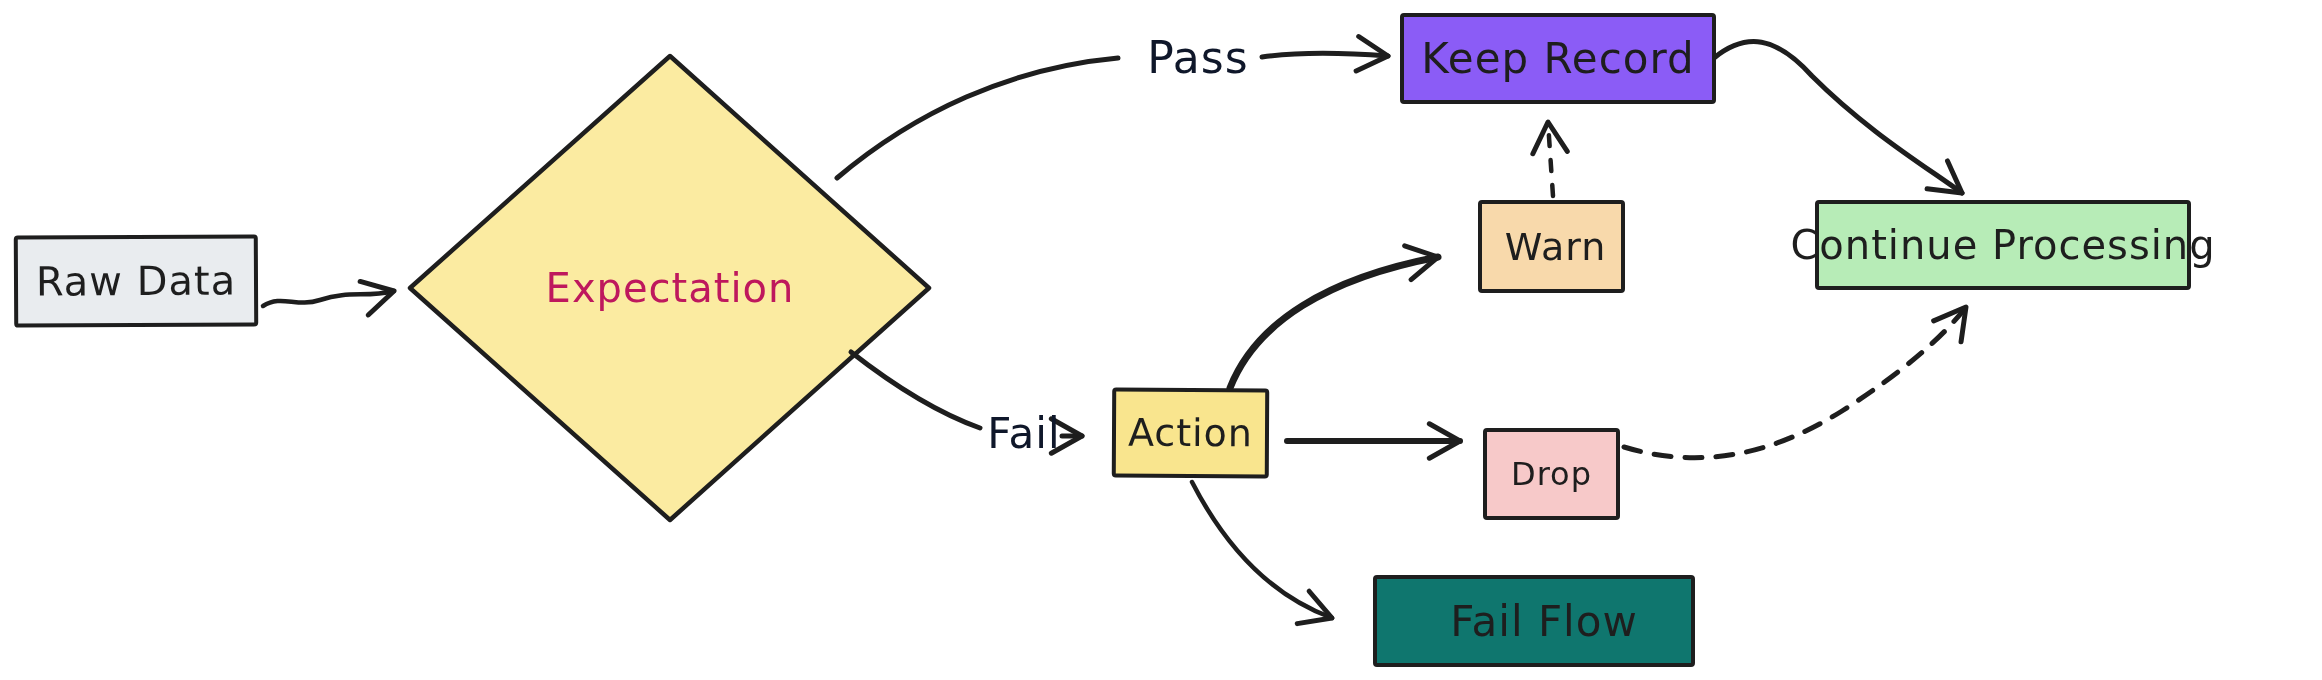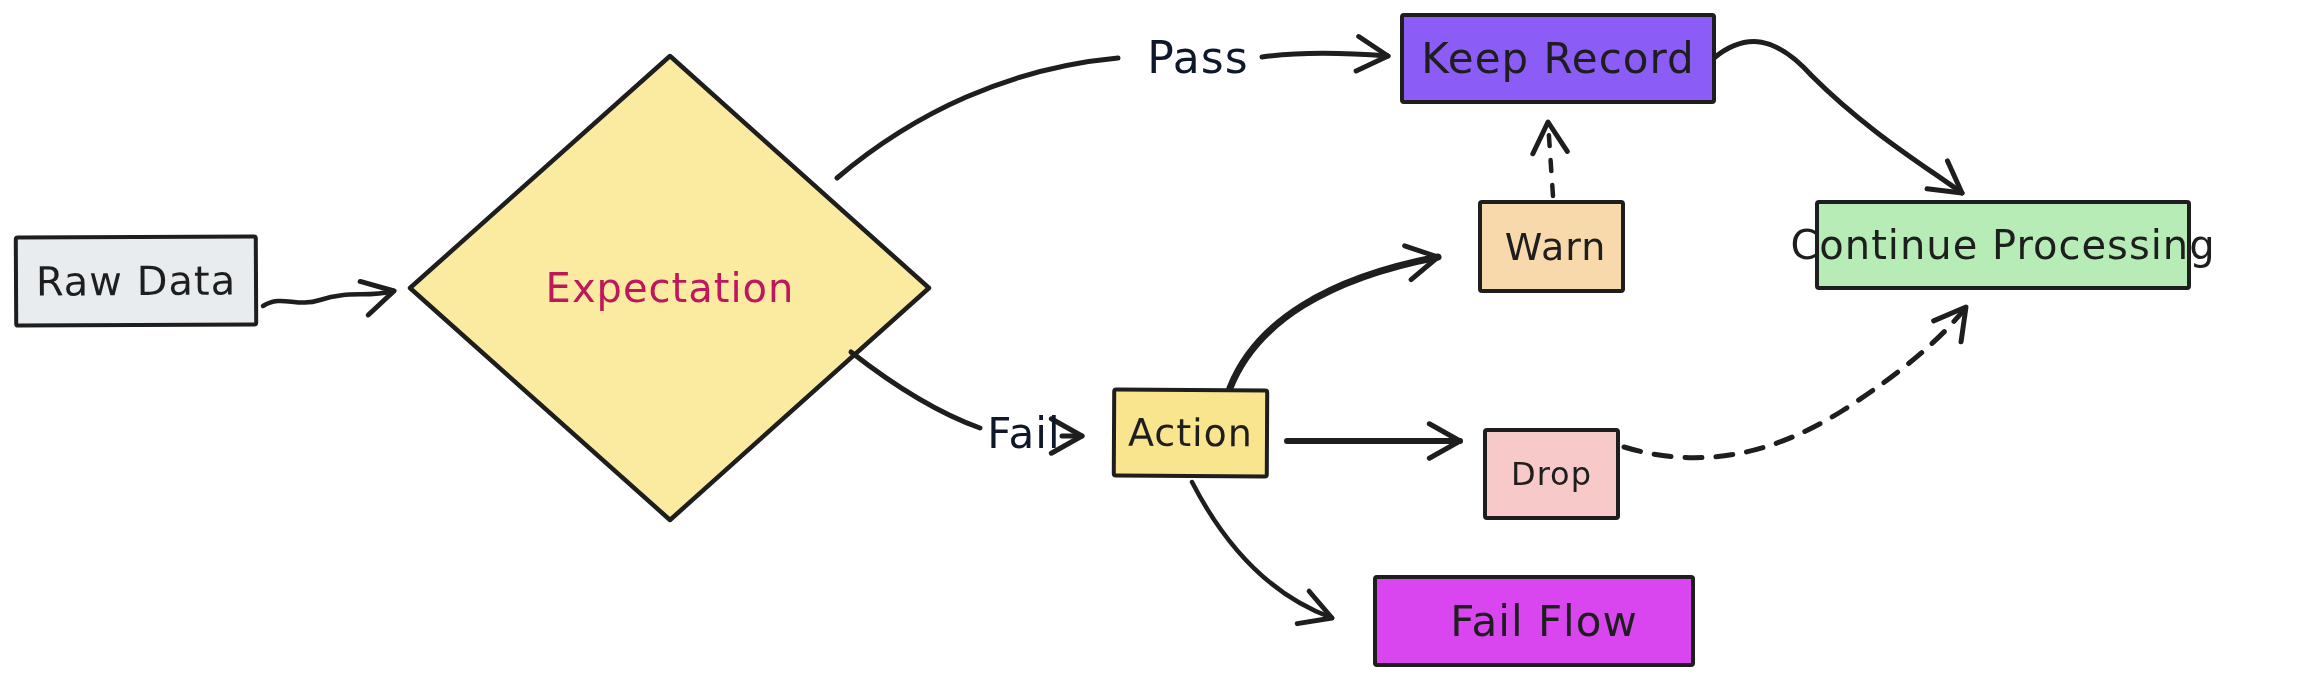--- a/index.html
+++ b/index.html
@@ -110,21 +110,21 @@
   <div class="diamond-label" id="label-expectation">Expectation</div>
 
   <div class="node" id="node-keep-record" style="background-color: #8b5cf6; text-align: center;">Keep Record</div>
 
   <div class="node" id="node-warn" style="background-color: rgb(248, 217, 171); padding-left: 8px;">Warn</div>
 
   <div class="node" id="node-action" style="background-color: rgb(249, 229, 142);">Action</div>
 
   <div class="node" id="node-drop" style="background-color: rgb(247, 201, 201);">Drop</div>
 
-  <div class="node" id="node-fail-flow" style="background-color: #d946ef; padding-left: 20px;">Fail Flow</div>
+  <div class="node" id="node-fail-flow" style="background-color: #0f766e; padding-left: 20px;">Fail Flow</div>
 
   <div class="node" id="node-continue-processing" style="background-color: rgb(183, 236, 183);">Continue Processing</div>
 
   <div class="edge-label" id="edge-label-pass">Pass</div>
 
   <div class="edge-label" id="edge-label-fail">Fail</div>
 
 </div>
 
 </body></html>

